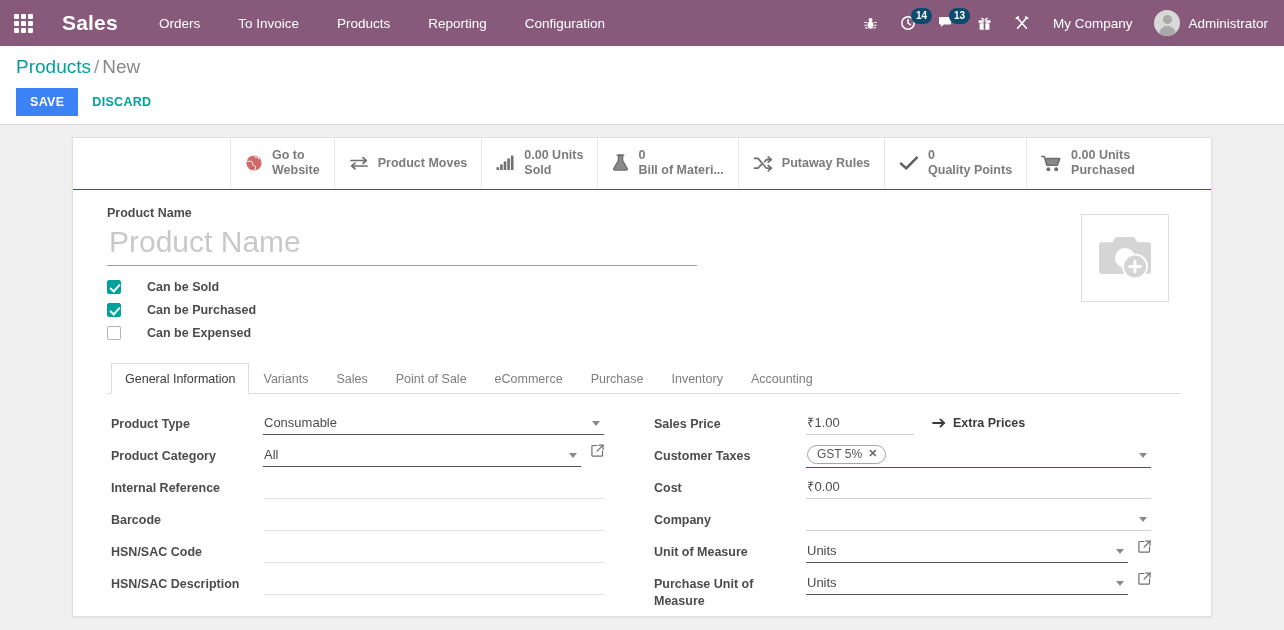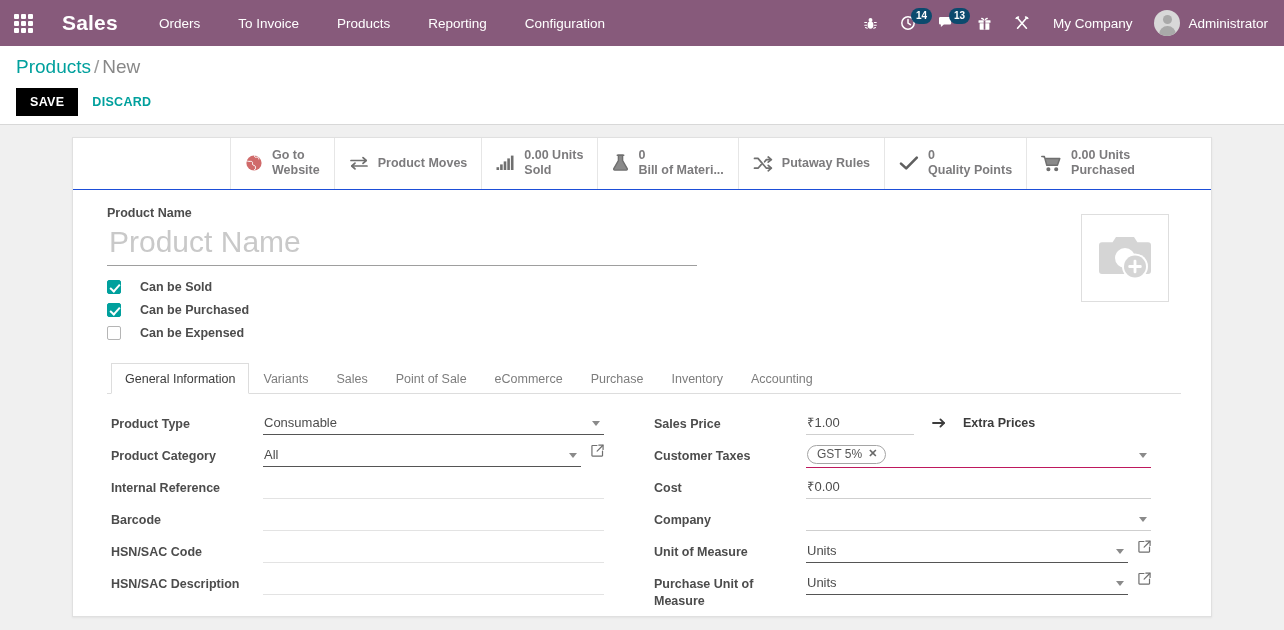--- a/index.html
+++ b/index.html
@@ -120,21 +120,21 @@
     font-size: 19px;
     color: #666666;
     margin-bottom: 9px;
     line-height: 1.2;
   }
   .breadcrumb .crumb-link { color: #00A09D; cursor: pointer; }
   .breadcrumb .crumb-sep { color: #999999; margin: 0 3px; }
   .breadcrumb .crumb-current { color: #888888; }
   .cp-buttons { display: flex; align-items: center; gap: 0; }
   .btn-save {
-    background: #000000;
+    background: #3b82f6;
     color: #ffffff;
     border: none;
     font-size: 12.5px;
     font-weight: bold;
     padding: 7px 14px;
     cursor: pointer;
     font-family: inherit;
     letter-spacing: .3px;
   }
   .btn-discard {
@@ -207,21 +207,21 @@
     font-size: 30px;
     font-family: inherit;
     color: #333333;
     padding: 1px 2px 6px 2px;
     outline: none;
     background: transparent;
   }
   .product-name-input::placeholder { color: #c9c9c9; }
 
   .checkbox-list { margin-top: 14px; }
-  .cb-row { display: flex; align-items: center; gap: 19px; margin-bottom: 9px; cursor: pointer; }
+  .cb-row { display: flex; align-items: center; gap: 26px; margin-bottom: 9px; cursor: pointer; }
   .cb-box {
     width: 14px; height: 14px;
     border: 1px solid #b5b5b5;
     border-radius: 2px;
     background: #ffffff;
     flex: 0 0 auto;
     position: relative;
   }
   .cb-box.checked { background: #00A09D; border-color: #00A09D; }
   .cb-box.checked::after {
@@ -312,21 +312,21 @@
   }
   .ext-link {
     margin-left: 10px;
     color: #6f6f6f;
     cursor: pointer;
     display: flex; align-items: center;
     flex: 0 0 auto;
   }
   .extra-prices {
     margin-left: 18px;
-    display: flex; align-items: center; gap: 17px;
+    display: flex; align-items: center; gap: 7px;
     font-size: 12.5px;
     font-weight: bold;
     color: #3c3c3c;
     cursor: pointer;
     white-space: nowrap;
   }
   .tag-wrap {
     width: 100%;
     border-bottom: 1px solid #be185d;
     padding: 1px 16px 3px 1px;

